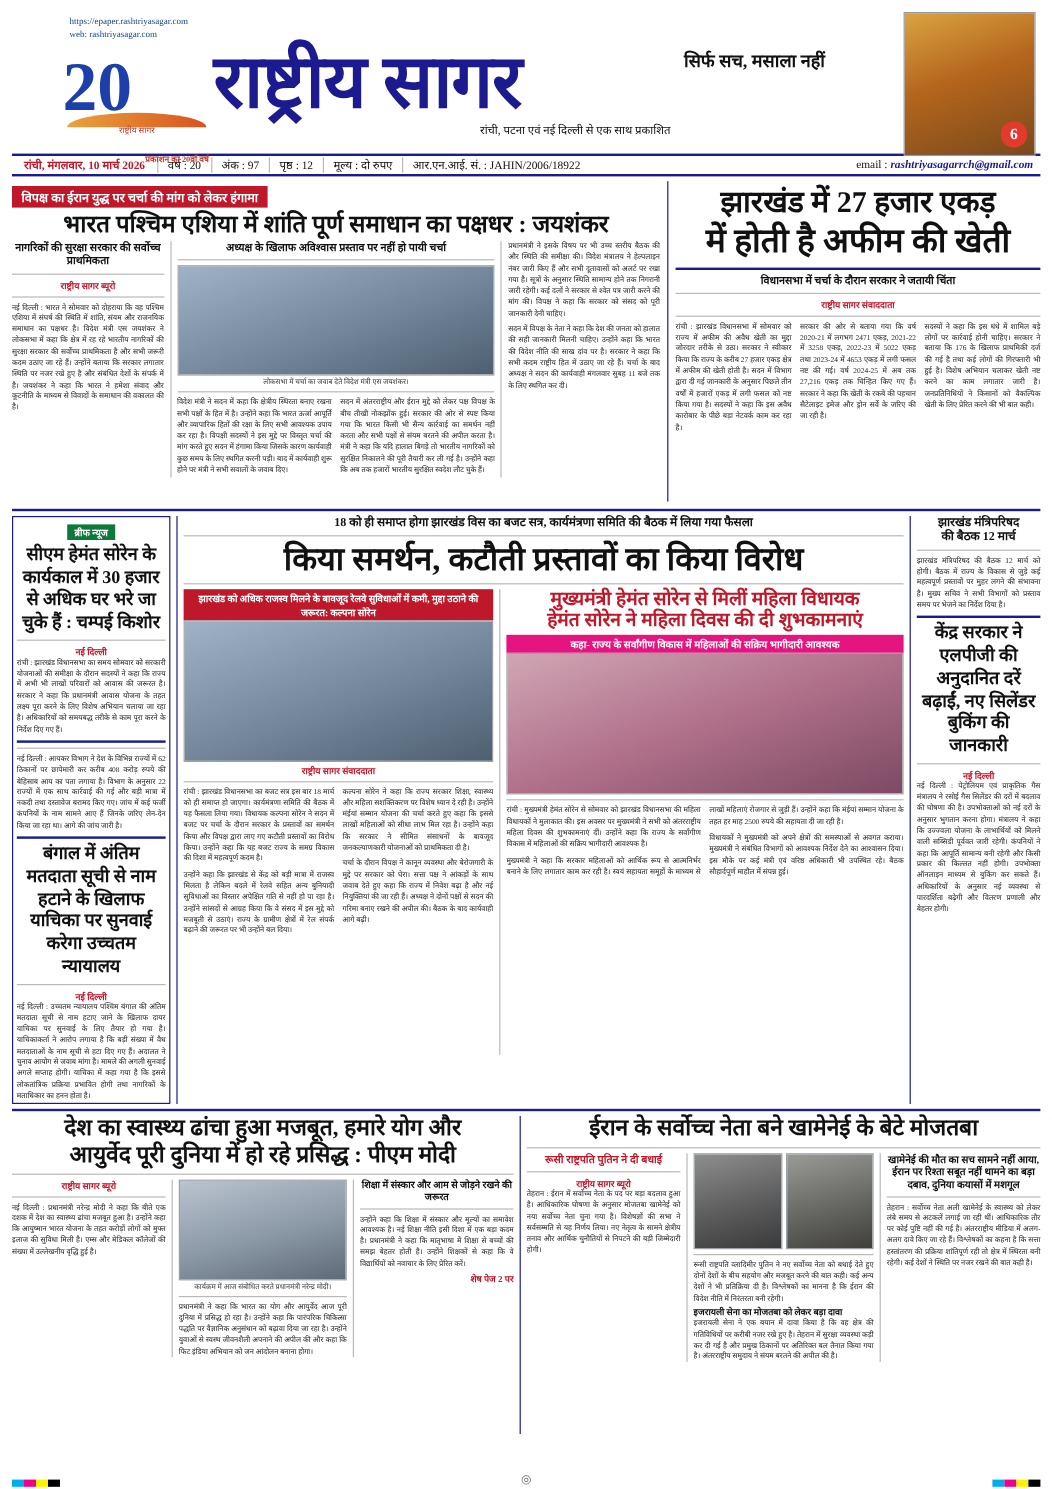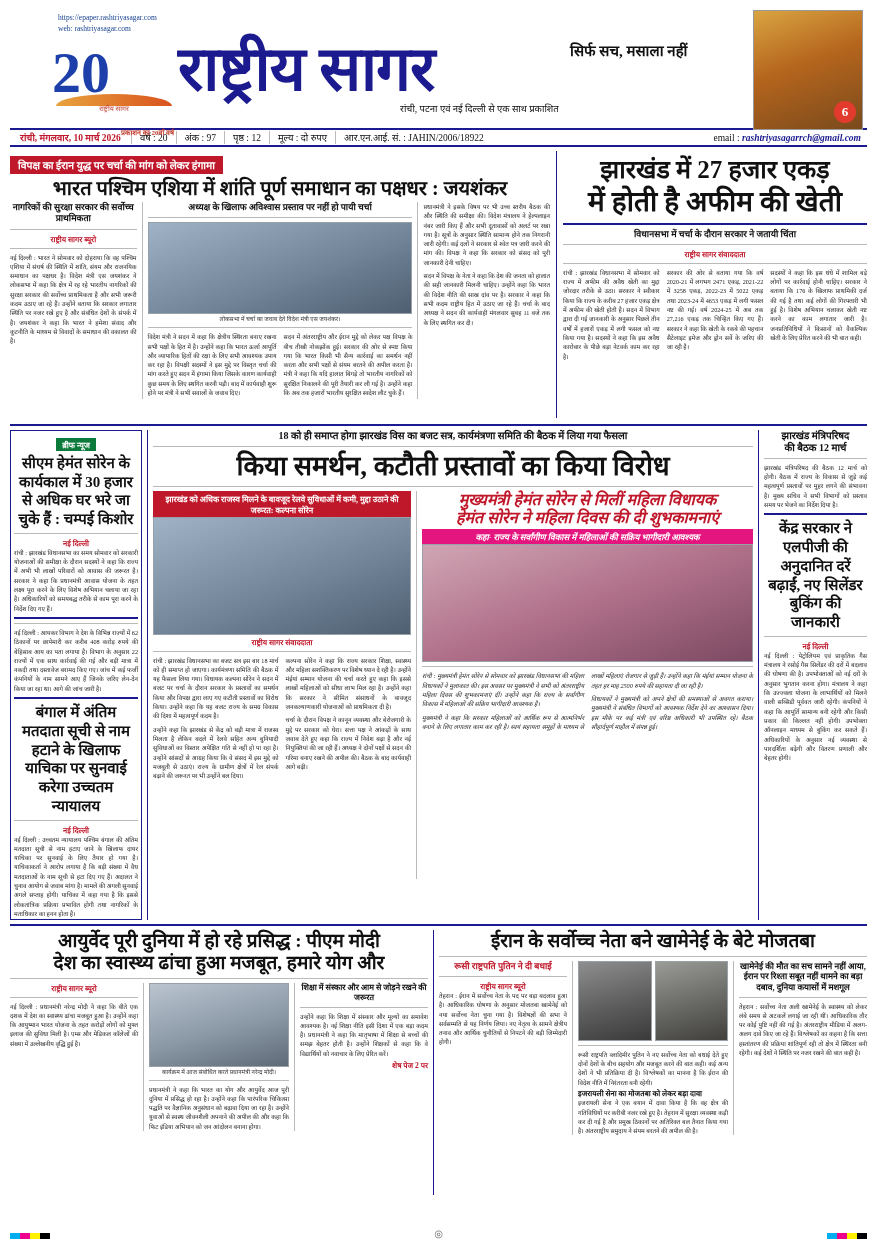--- a/index.html
+++ b/index.html
@@ -207,21 +207,21 @@
           <div class="cols2" style="height:222px;">
             <div class="body">रांची : झारखंड विधानसभा का बजट सत्र इस बार 18 मार्च को ही समाप्त हो जाएगा। कार्यमंत्रणा समिति की बैठक में यह फैसला लिया गया। विधायक कल्पना सोरेन ने सदन में बजट पर चर्चा के दौरान सरकार के प्रस्तावों का समर्थन किया और विपक्ष द्वारा लाए गए कटौती प्रस्तावों का विरोध किया। उन्होंने कहा कि यह बजट राज्य के समग्र विकास की दिशा में महत्वपूर्ण कदम है।</div>
             <div class="body" style="margin-top:4px;">उन्होंने कहा कि झारखंड से केंद्र को बड़ी मात्रा में राजस्व मिलता है लेकिन बदले में रेलवे सहित अन्य बुनियादी सुविधाओं का विस्तार अपेक्षित गति से नहीं हो पा रहा है। उन्होंने सांसदों से आग्रह किया कि वे संसद में इस मुद्दे को मजबूती से उठाएं। राज्य के ग्रामीण क्षेत्रों में रेल संपर्क बढ़ाने की जरूरत पर भी उन्होंने बल दिया।</div>
             <div class="body" style="margin-top:4px;">कल्पना सोरेन ने कहा कि राज्य सरकार शिक्षा, स्वास्थ्य और महिला सशक्तिकरण पर विशेष ध्यान दे रही है। उन्होंने मंईयां सम्मान योजना की चर्चा करते हुए कहा कि इससे लाखों महिलाओं को सीधा लाभ मिल रहा है। उन्होंने कहा कि सरकार ने सीमित संसाधनों के बावजूद जनकल्याणकारी योजनाओं को प्राथमिकता दी है।</div>
             <div class="body" style="margin-top:4px;">चर्चा के दौरान विपक्ष ने कानून व्यवस्था और बेरोजगारी के मुद्दे पर सरकार को घेरा। सत्ता पक्ष ने आंकड़ों के साथ जवाब देते हुए कहा कि राज्य में निवेश बढ़ा है और नई नियुक्तियां की जा रही हैं। अध्यक्ष ने दोनों पक्षों से सदन की गरिमा बनाए रखने की अपील की। बैठक के बाद कार्यवाही आगे बढ़ी।</div>
           </div>
         </div>
 
         <div class="sep-v"></div>
 
-        <div style="flex:1;font-style:italic;">
+        <div style="flex:1;">
           <div class="s3-hd2" style="text-align:center; color:#c0182b;">मुख्यमंत्री हेमंत सोरेन से मिलीं महिला विधायक</div>
           <div class="s3-hd2" style="text-align:center; color:#c0182b;">हेमंत सोरेन ने महिला दिवस की दी शुभकामनाएं</div>
           <div class="caption-pink" style="margin-top:2px;">कहा- राज्य के सर्वांगीण विकास में महिलाओं की सक्रिय भागीदारी आवश्यक</div>
           <div class="photo women" style="height:118px;"></div>
           <div class="sep-h"></div>
           <div class="cols2" style="height:208px;">
             <div class="body">रांची : मुख्यमंत्री हेमंत सोरेन से सोमवार को झारखंड विधानसभा की महिला विधायकों ने मुलाकात की। इस अवसर पर मुख्यमंत्री ने सभी को अंतरराष्ट्रीय महिला दिवस की शुभकामनाएं दीं। उन्होंने कहा कि राज्य के सर्वांगीण विकास में महिलाओं की सक्रिय भागीदारी आवश्यक है।</div>
             <div class="body" style="margin-top:4px;">मुख्यमंत्री ने कहा कि सरकार महिलाओं को आर्थिक रूप से आत्मनिर्भर बनाने के लिए लगातार काम कर रही है। स्वयं सहायता समूहों के माध्यम से लाखों महिलाएं रोजगार से जुड़ी हैं। उन्होंने कहा कि मंईयां सम्मान योजना के तहत हर माह 2500 रुपये की सहायता दी जा रही है।</div>
             <div class="body" style="margin-top:4px;">विधायकों ने मुख्यमंत्री को अपने क्षेत्रों की समस्याओं से अवगत कराया। मुख्यमंत्री ने संबंधित विभागों को आवश्यक निर्देश देने का आश्वासन दिया। इस मौके पर कई मंत्री एवं वरिष्ठ अधिकारी भी उपस्थित रहे। बैठक सौहार्दपूर्ण माहौल में संपन्न हुई।</div>
           </div>
@@ -242,22 +242,22 @@
       <div class="byline">नई दिल्ली</div>
       <div class="body">नई दिल्ली : पेट्रोलियम एवं प्राकृतिक गैस मंत्रालय ने रसोई गैस सिलेंडर की दरों में बदलाव की घोषणा की है। उपभोक्ताओं को नई दरों के अनुसार भुगतान करना होगा। मंत्रालय ने कहा कि उज्ज्वला योजना के लाभार्थियों को मिलने वाली सब्सिडी पूर्ववत जारी रहेगी। कंपनियों ने कहा कि आपूर्ति सामान्य बनी रहेगी और किसी प्रकार की किल्लत नहीं होगी। उपभोक्ता ऑनलाइन माध्यम से बुकिंग कर सकते हैं। अधिकारियों के अनुसार नई व्यवस्था से पारदर्शिता बढ़ेगी और वितरण प्रणाली और बेहतर होगी।</div>
     </div>
   </div>
 
   <div class="thick-h" style="margin:4px 0;"></div>
 
   <div class="row" style="height:265px;">
 
     <div style="width:418px;">
+      <div class="s3-hd" style="text-align:center;">देश का स्वास्थ्य ढांचा हुआ मजबूत, हमारे योग और</div>
       <div class="s3-hd" style="text-align:center;">आयुर्वेद पूरी दुनिया में हो रहे प्रसिद्ध : पीएम मोदी</div>
-      <div class="s3-hd" style="text-align:center;">देश का स्वास्थ्य ढांचा हुआ मजबूत, हमारे योग और</div>
       <div class="sep-h"></div>
       <div class="row">
         <div style="width:128px;">
           <div class="byline">राष्ट्रीय सागर ब्यूरो</div>
           <div class="sep-h"></div>
           <div class="body">नई दिल्ली : प्रधानमंत्री नरेन्द्र मोदी ने कहा कि बीते एक दशक में देश का स्वास्थ्य ढांचा मजबूत हुआ है। उन्होंने कहा कि आयुष्मान भारत योजना के तहत करोड़ों लोगों को मुफ्त इलाज की सुविधा मिली है। एम्स और मेडिकल कॉलेजों की संख्या में उल्लेखनीय वृद्धि हुई है।</div>
         </div>
         <div class="sep-v"></div>
         <div style="width:140px;">
           <div class="photo modi" style="height:84px;"></div>

